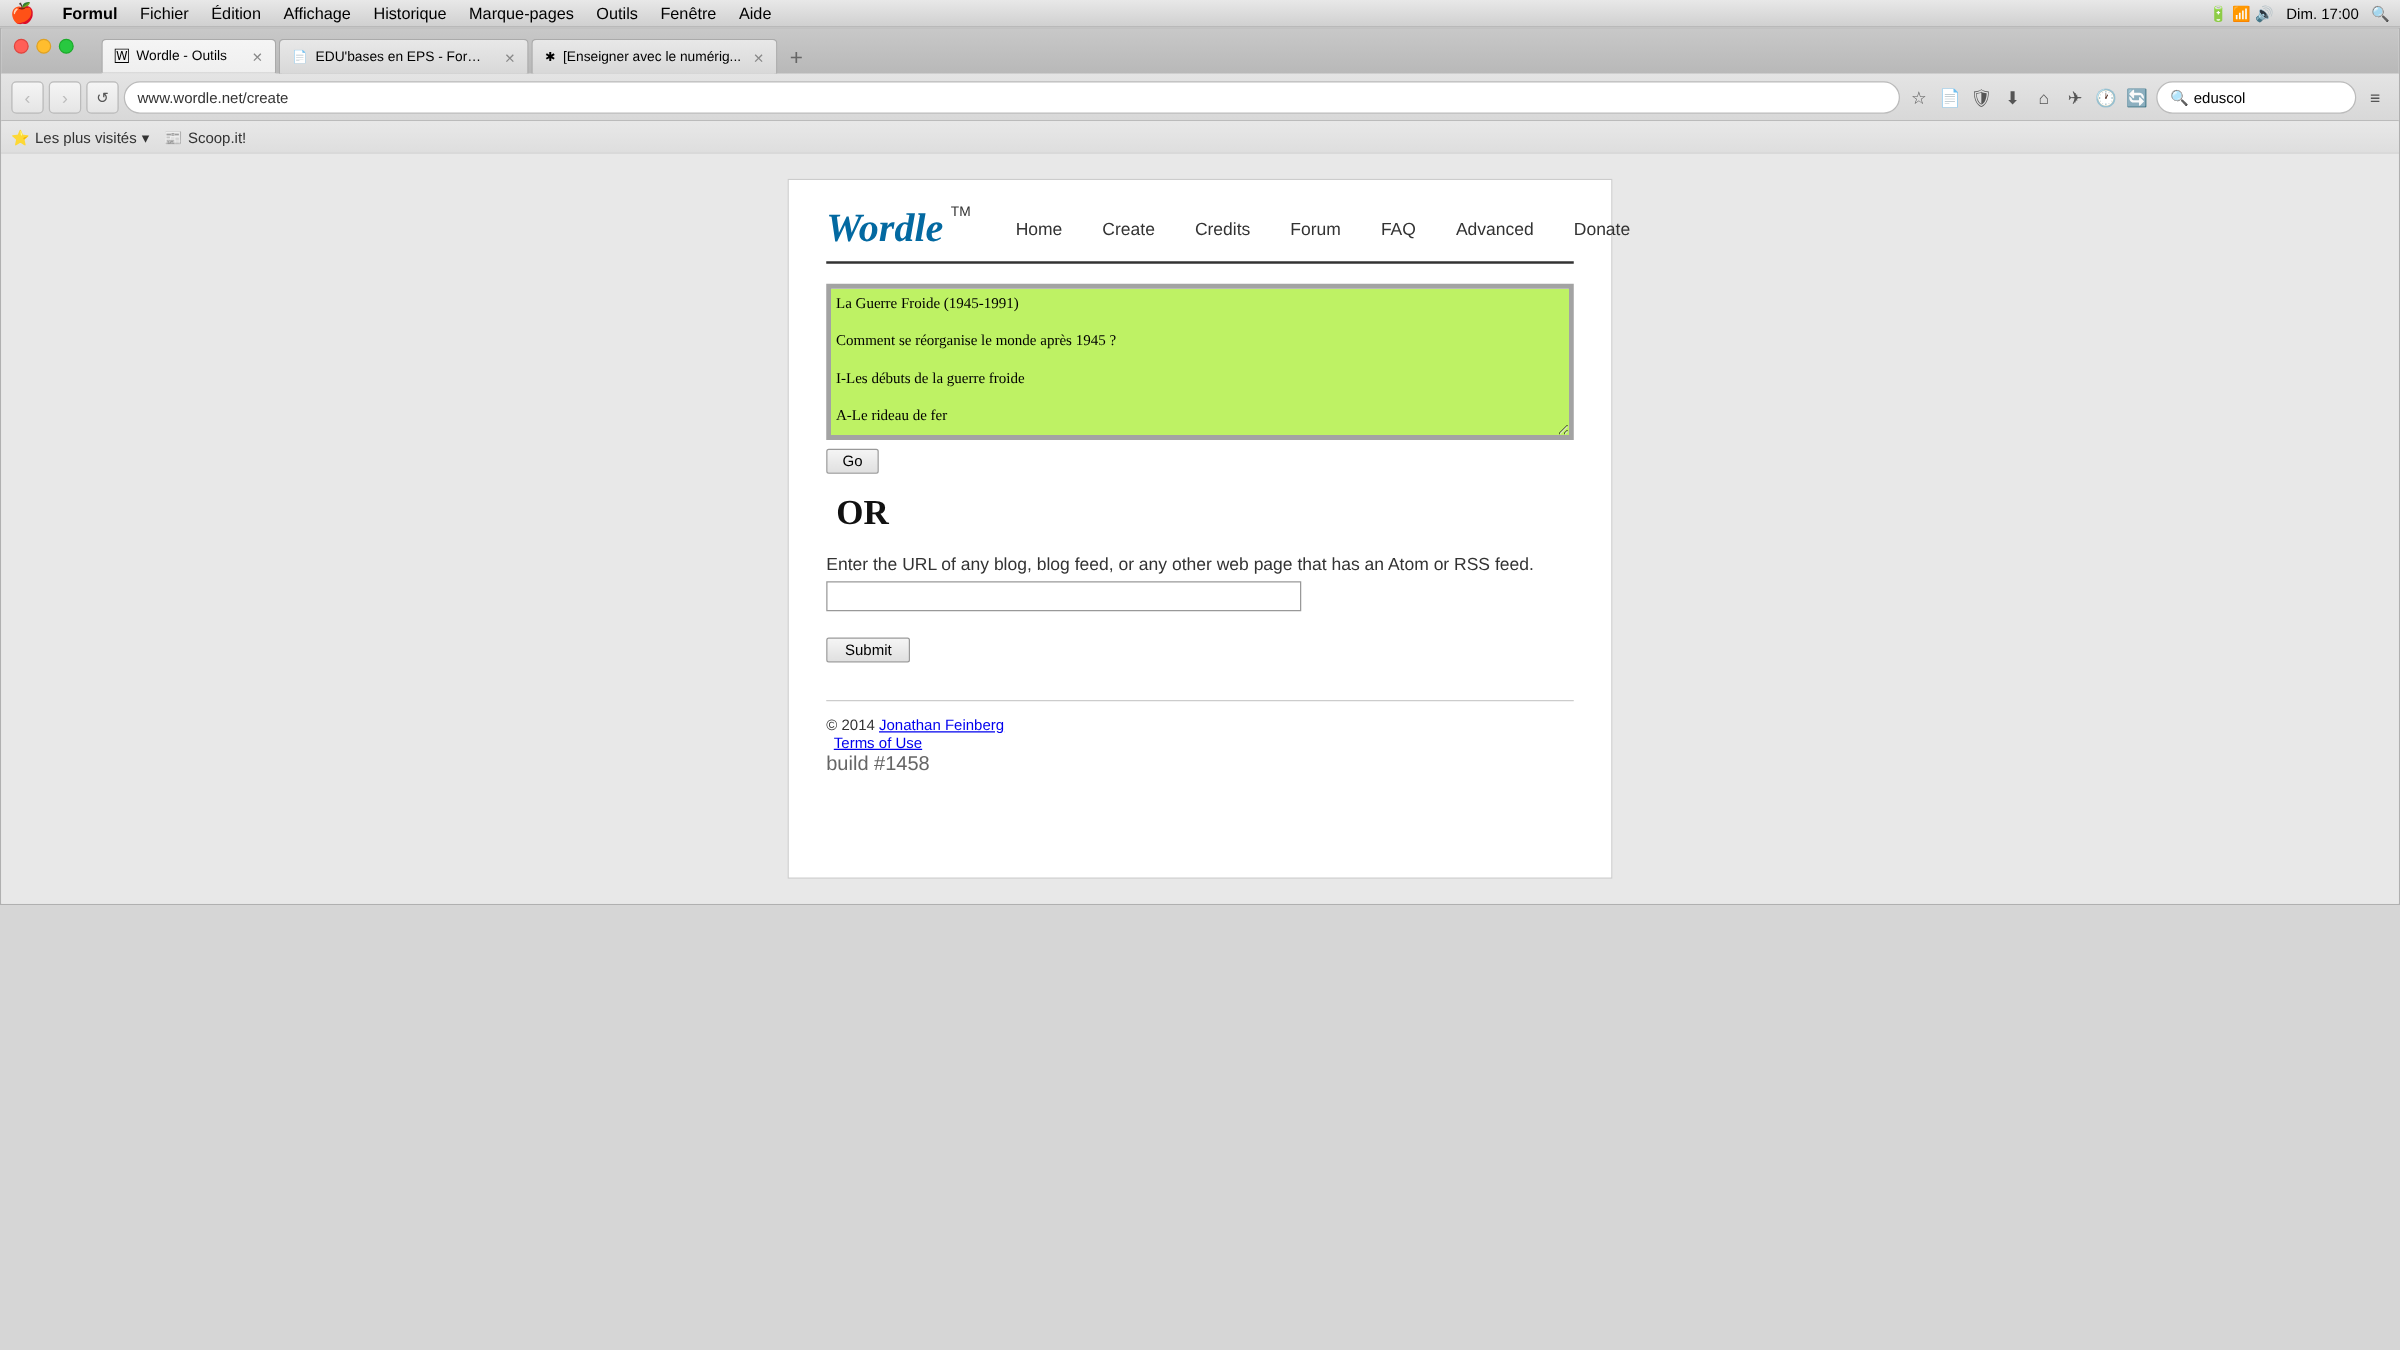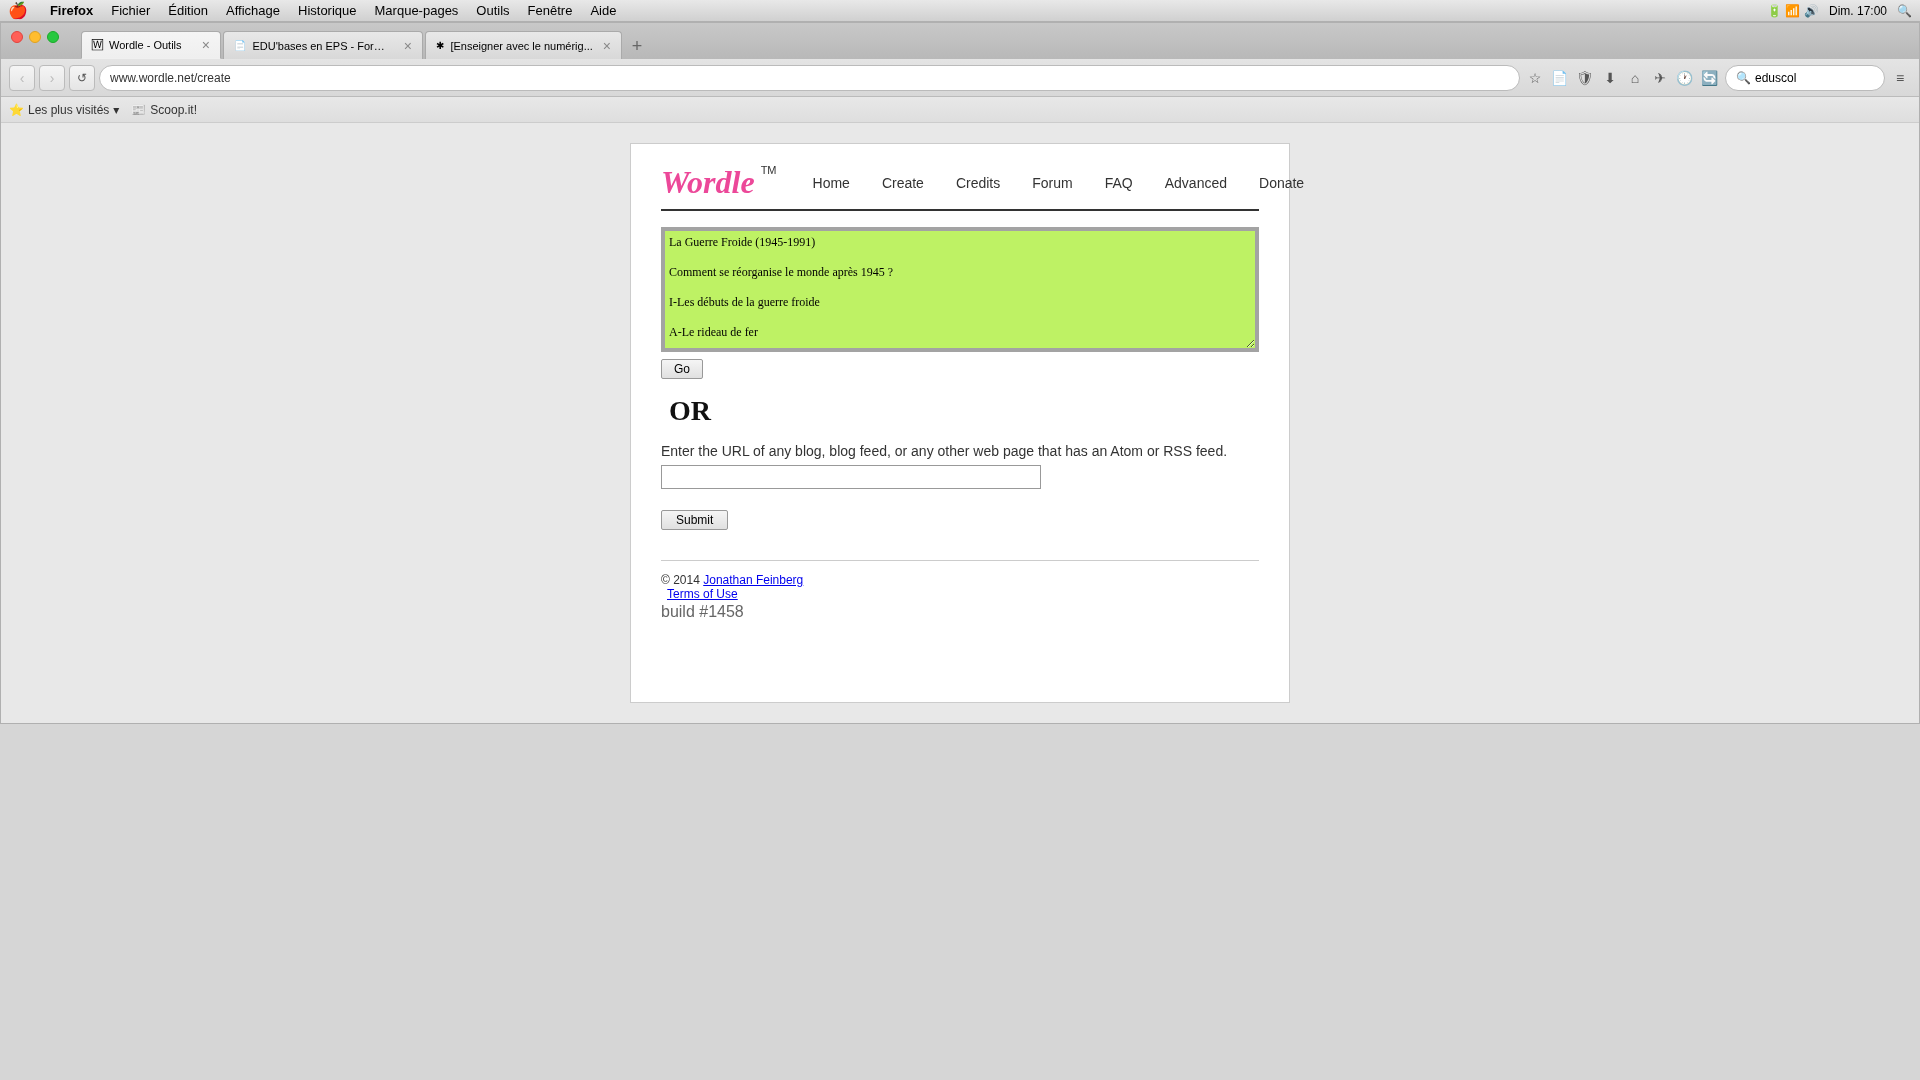--- a/index.html
+++ b/index.html
@@ -166,21 +166,21 @@
       align-items: center;
       border-bottom: 2px solid #333;
       padding-bottom: 8px;
       margin-bottom: 16px;
       gap: 0;
     }
     .wordle-logo {
       font-family: Georgia, 'Times New Roman', serif;
       font-size: 32px;
       font-weight: bold;
-      color: #ec4899;
+      color: #0369a1;
       margin-right: 6px;
       font-style: italic;
     }
     .wordle-tm { font-size: 11px; vertical-align: super; color: #333; }
     .wordle-nav {
       display: flex;
       align-items: center;
       gap: 0;
       margin-left: 20px;
       flex: 1;
@@ -271,21 +271,21 @@
     }
     .wordle-footer a { color: #0000ee; text-decoration: underline; cursor: pointer; }
     .footer-right { text-align: center; }
     .build-text { font-size: 16px; color: #666; margin-top: 2px; }
   </style>
 </head>
 <body>
 
 <div class="menubar">
   <span class="menubar-apple">🍎</span>
-  <span class="menubar-item bold">Firefox</span>
+  <span class="menubar-item bold">Formul</span>
   <span class="menubar-item">Fichier</span>
   <span class="menubar-item">Édition</span>
   <span class="menubar-item">Affichage</span>
   <span class="menubar-item">Historique</span>
   <span class="menubar-item">Marque-pages</span>
   <span class="menubar-item">Outils</span>
   <span class="menubar-item">Fenêtre</span>
   <span class="menubar-item">Aide</span>
   <div class="menubar-right">
     <span>🔋 📶 🔊</span>

